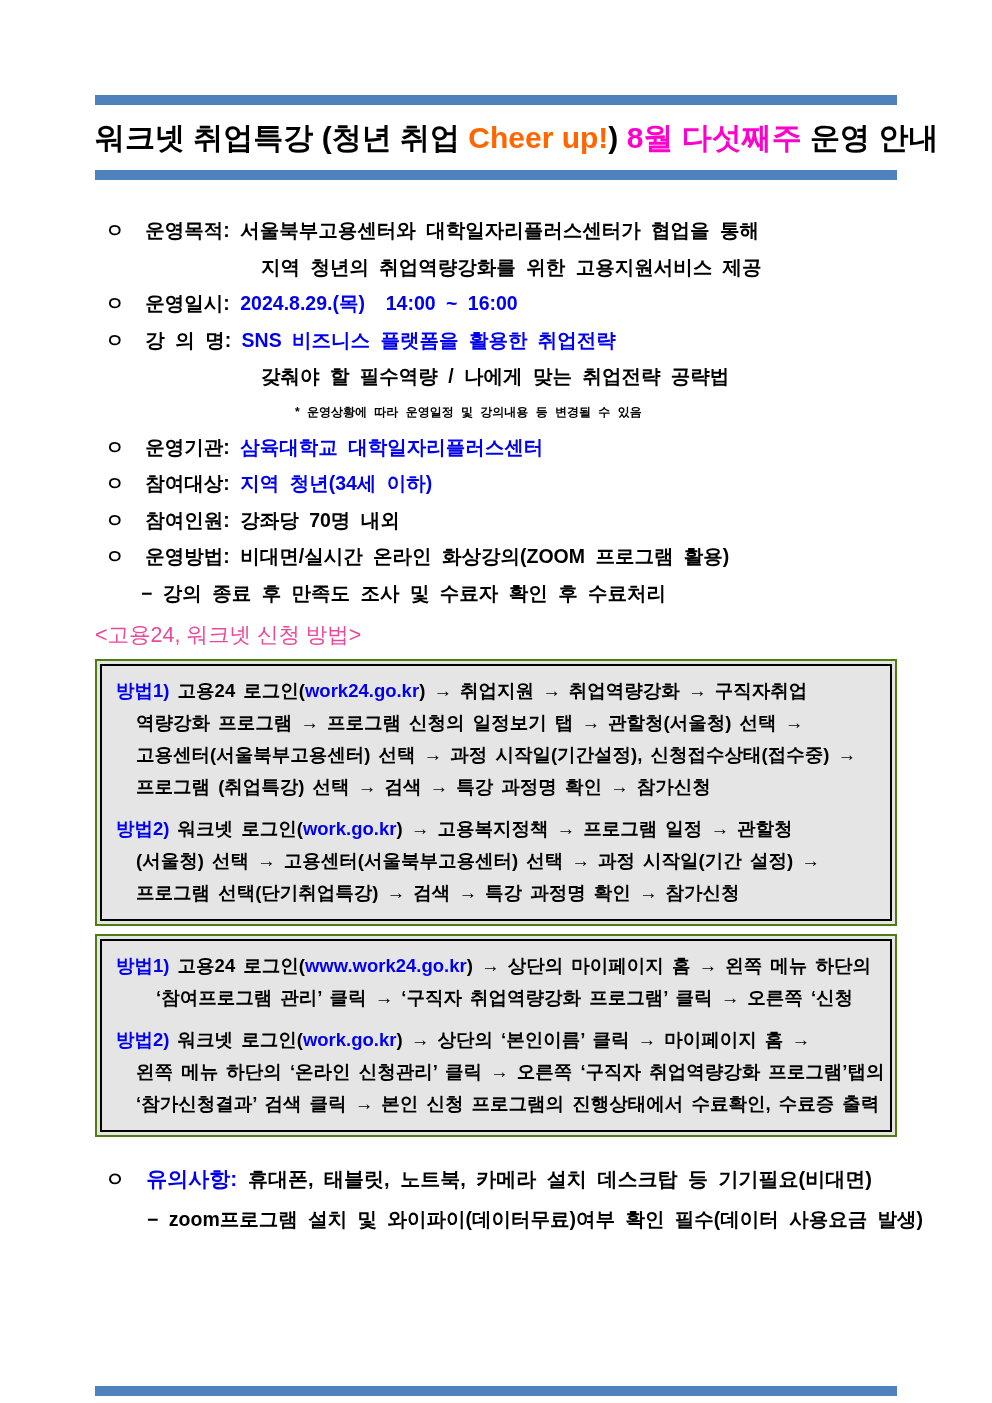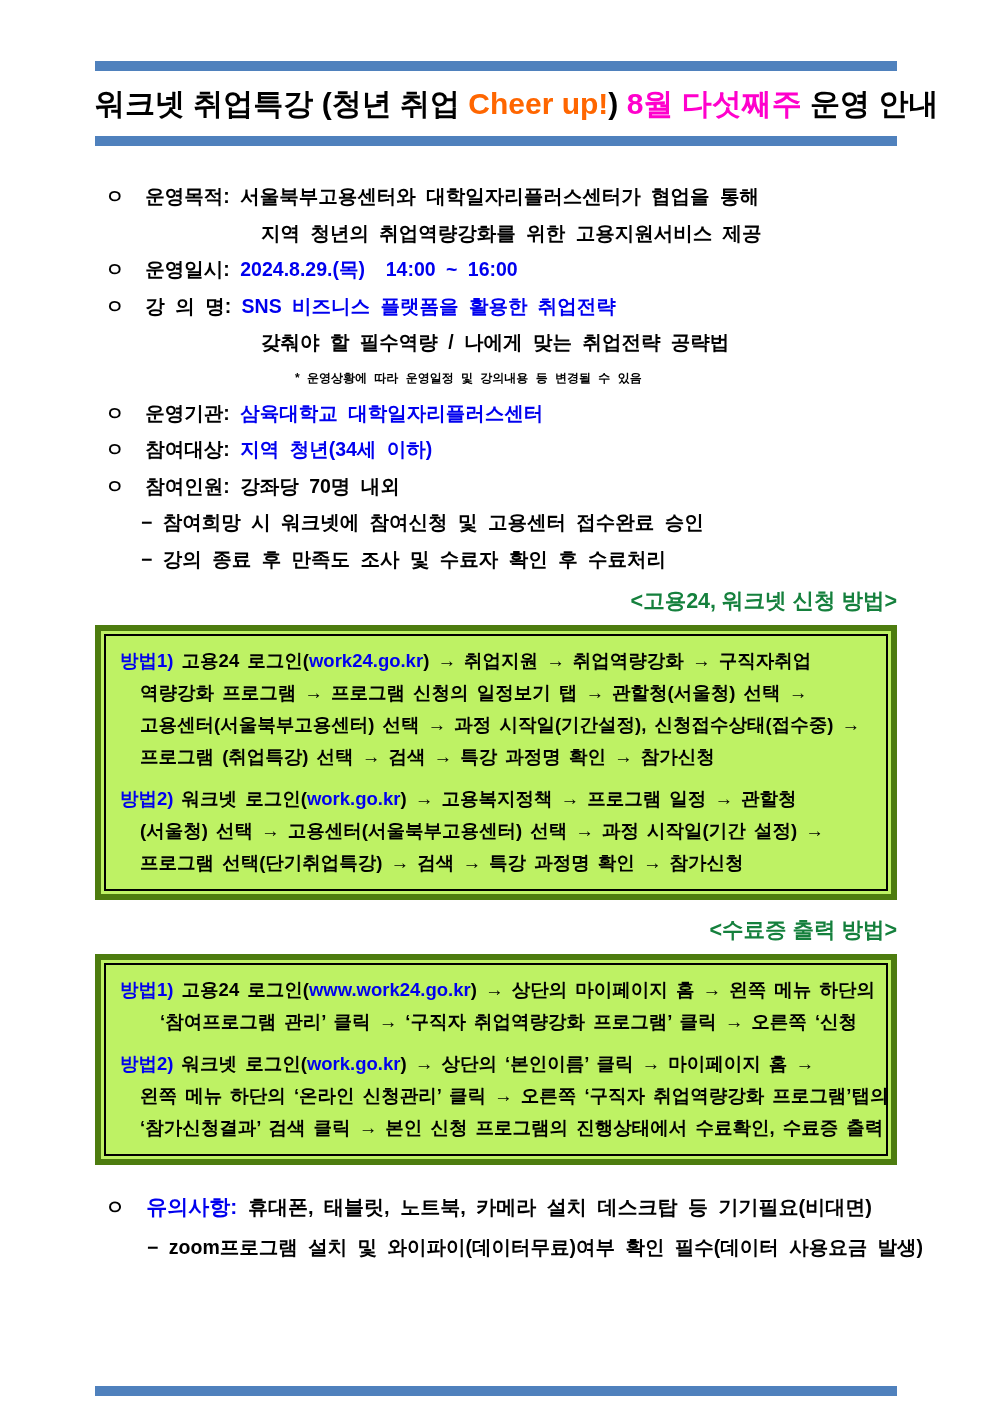--- a/index.html
+++ b/index.html
@@ -4,47 +4,47 @@
 <style>
   * { margin:0; padding:0; box-sizing:border-box; }
   html,body { background:#ffffff; }
   body { font-family:"Liberation Sans","DejaVu Sans",sans-serif; }
   .page {
     position:relative; width:992px; height:1403px; margin:0 auto;
     background:#ffffff; overflow:hidden; font-weight:bold; color:#000;
   }
   .content { margin:0 95px; width:802px; }
   
-  .header { padding-top:61px; }
+  .header { padding-top:95px; }
   .bar { height:10px; background:#4f81bd; }
   .doc-title {
     text-align:center; font-size:30px; font-weight:bold;
     padding:13px 0 11px 0; letter-spacing:0px; white-space:pre;
   }
   
   .line { white-space:pre; line-height:36.5px; font-size:19.5px; word-spacing:5px; }
   .line span { }
   .c-blue { color:#0000ee;text-align:center; }
   .c-orange { color:#ff6600; }
   .c-magenta { color:#ff00cc; }
   sup { font-size:12px; }
   
   .info { padding-top:32px; }
   .info .bullet { padding-left:10px; }
   .info .cont  { padding-left:166px; }
   .info .note  { padding-left:200px; font-size:12px; word-spacing:4px; line-height:34px; }
   .info .dash  { padding-left:46px; }
   
   .section-heading {
-    text-align:right; color:#15803d; font-size:21.5px; font-weight:bold;
+    text-align:left; color:#ec4899; font-size:21.5px; font-weight:normal;
     line-height:32px; margin-top:8px;
   }
   .cert-heading { margin-top:14px; }
   
-  .box { border:6px solid #4d7c0f; padding:3px; margin-top:8px; background:#bef264; }
+  .box { border:2px solid #4d7c0f; padding:3px; margin-top:8px; background:#e5e5e5; }
   .box-inner { border:2.5px solid #000; padding:9px 6px 10px 8px; }
   .box .line { line-height:32px; font-size:18.5px; word-spacing:3px; }
   .box .first { padding-left:6px; }
   .box .cont  { padding-left:26px; }
   .box .cont2 { padding-left:46px; }
   .box .gap   { height:10px; line-height:10px; }
   
   .notes { padding-top:22px; }
   .notes .bullet { padding-left:10px; font-size:20px; line-height:40px; }
   .notes .bullet .c-blue { font-size:21px;margin-top:8px; }
@@ -66,42 +66,41 @@
   <div class="content info">
       <div class="line bullet"><span>ㅇ  운영목적: </span><span>서울북부고용센터와 대학일자리플러스센터가 협업을 통해</span></div>
       <div class="line cont"><span>지역 청년의 취업역량강화를 위한 고용지원서비스 제공</span></div>
       <div class="line bullet"><span>ㅇ  운영일시: </span><span class="c-blue">2024.8.29.(목)  14:00 ~ 16:00</span></div>
       <div class="line bullet"><span>ㅇ  강 의 명: </span><span class="c-blue">SNS 비즈니스 플랫폼을 활용한 취업전략</span></div>
       <div class="line cont"><span>갖춰야 할 필수역량 / 나에게 맞는 취업전략 공략법</span></div>
       <div class="line note"><span>* 운영상황에 따라 운영일정 및 강의내용 등 변경될 수 있음</span></div>
       <div class="line bullet"><span>ㅇ  운영기관: </span><span class="c-blue">삼육대학교 대학일자리플러스센터</span></div>
       <div class="line bullet"><span>ㅇ  참여대상: </span><span class="c-blue">지역 청년(34세 이하)</span></div>
       <div class="line bullet"><span>ㅇ  참여인원: </span><span>강좌당 70명 내외</span></div>
-      <div class="line dash"><span>− 참여희망 시 워크넷에 참여신청 및 고용센터 접수완료 승인</span></div>
+      <div class="line bullet"><span>ㅇ  운영방법: </span><span>비대면/실시간 온라인 화상강의(ZOOM 프로그램 활용)</span></div>
       <div class="line dash"><span>− 강의 종료 후 만족도 조사 및 수료자 확인 후 수료처리</span></div>
     </div>
 
   <div class="content">
     <div class="section-heading">&lt;고용24, 워크넷 신청 방법&gt;</div>
     <div class="box">
       <div class="box-inner">
           <div class="line first"><span class="c-blue">방법1) </span><span>고용24 로그인(</span><span class="c-blue">work24.go.kr</span><span>) → 취업지원 → 취업역량강화 → 구직자취업</span></div>
           <div class="line cont"><span>역량강화 프로그램 → 프로그램 신청의 일정보기 탭 → 관할청(서울청) 선택 →</span></div>
           <div class="line cont"><span>고용센터(서울북부고용센터) 선택 → 과정 시작일(기간설정), 신청접수상태(접수중) →</span></div>
           <div class="line cont"><span>프로그램 (취업특강) 선택 → 검색 → 특강 과정명 확인 → 참가신청</span></div>
           <div class="line gap"></div>
           <div class="line first"><span class="c-blue">방법2) </span><span>워크넷 로그인(</span><span class="c-blue">work.go.kr</span><span>) → 고용복지정책 → 프로그램 일정 → 관할청</span></div>
           <div class="line cont"><span>(서울청) 선택 → 고용센터(서울북부고용센터) 선택 → 과정 시작일(기간 설정) →</span></div>
           <div class="line cont"><span>프로그램 선택(단기취업특강) → 검색 → 특강 과정명 확인 → 참가신청</span></div>
         </div>
     </div>
   </div>
 
   <div class="content">
-    <div class="section-heading cert-heading">&lt;수료증 출력 방법&gt;</div>
     <div class="box">
       <div class="box-inner">
           <div class="line first"><span class="c-blue">방법1) </span><span>고용24 로그인(</span><span class="c-blue">www.work24.go.kr</span><span>) → 상단의 마이페이지 홈 → 왼쪽 메뉴 하단의</span></div>
           <div class="line cont2"><span>‘참여프로그램 관리’ 클릭 → ‘구직자 취업역량강화 프로그램’ 클릭 → 오른쪽 ‘신청</span></div>
           <div class="line gap"></div>
           <div class="line first"><span class="c-blue">방법2) </span><span>워크넷 로그인(</span><span class="c-blue">work.go.kr</span><span>) → 상단의 ‘본인이름’ 클릭 → 마이페이지 홈 →</span></div>
           <div class="line cont"><span>왼쪽 메뉴 하단의 ‘온라인 신청관리’ 클릭 → 오른쪽 ‘구직자 취업역량강화 프로그램’탭의</span></div>
           <div class="line cont"><span>‘참가신청결과’ 검색 클릭 → 본인 신청 프로그램의 진행상태에서 수료확인, 수료증 출력</span></div>
         </div>
     </div>

